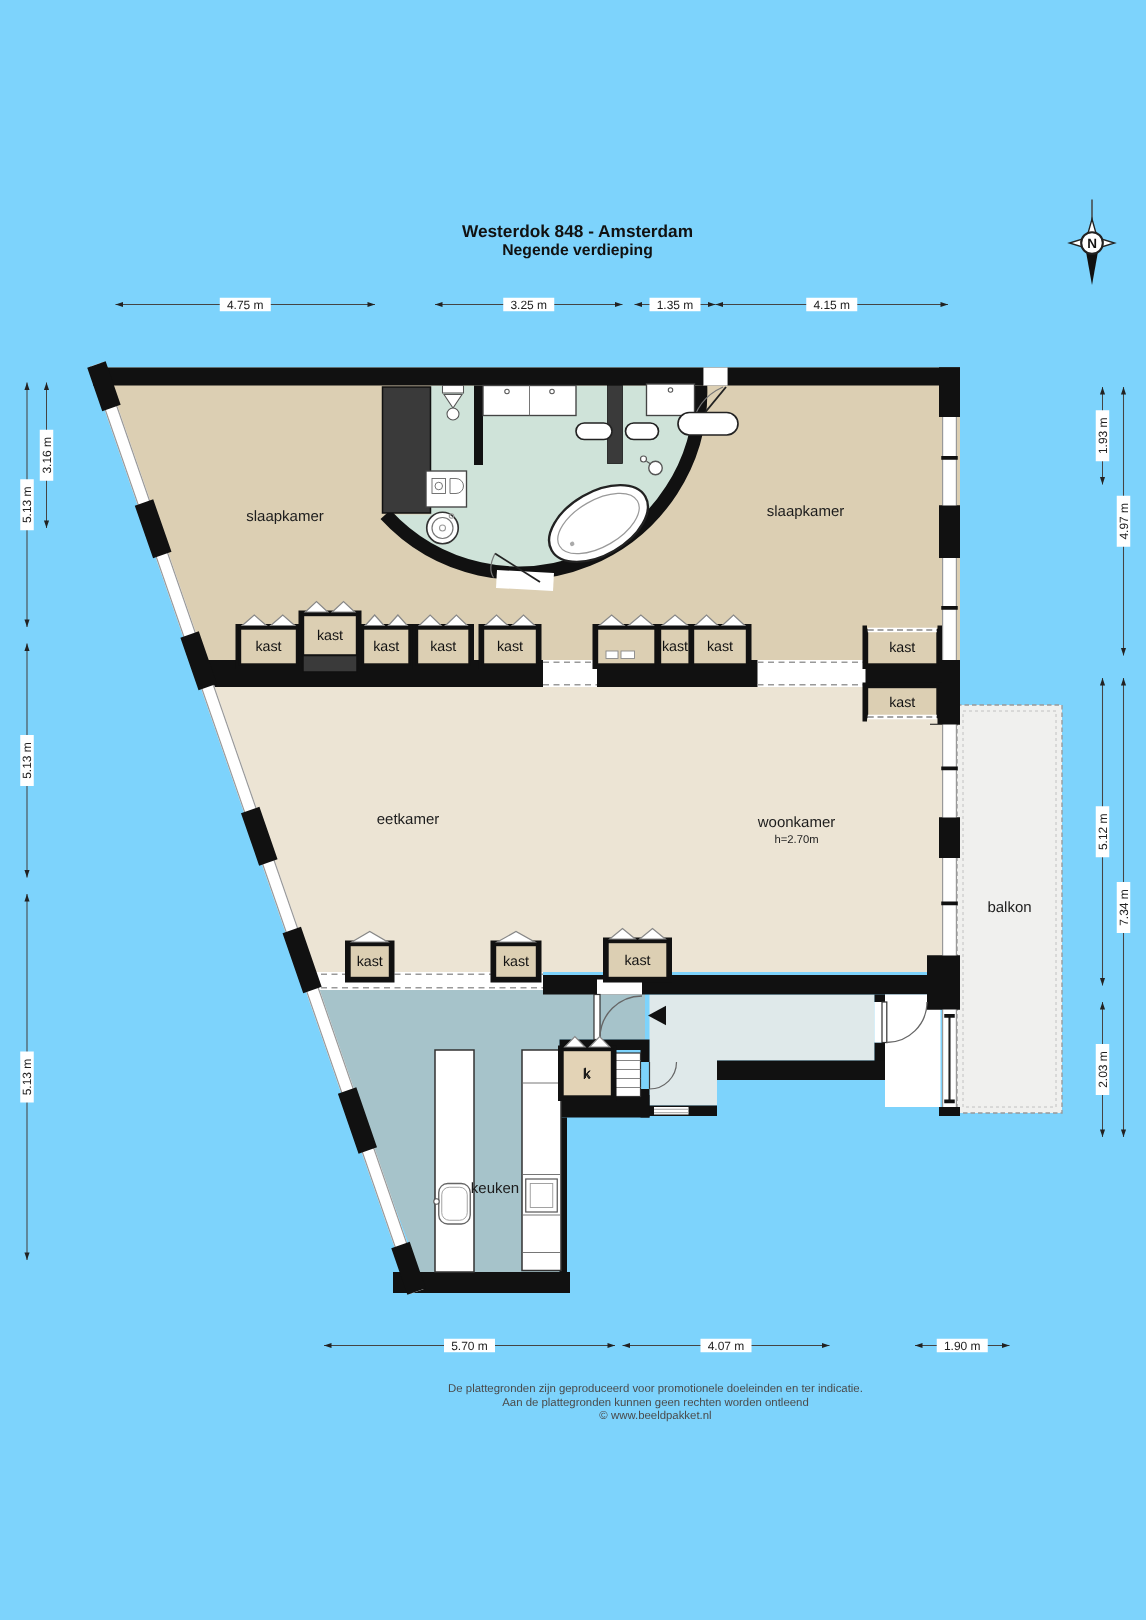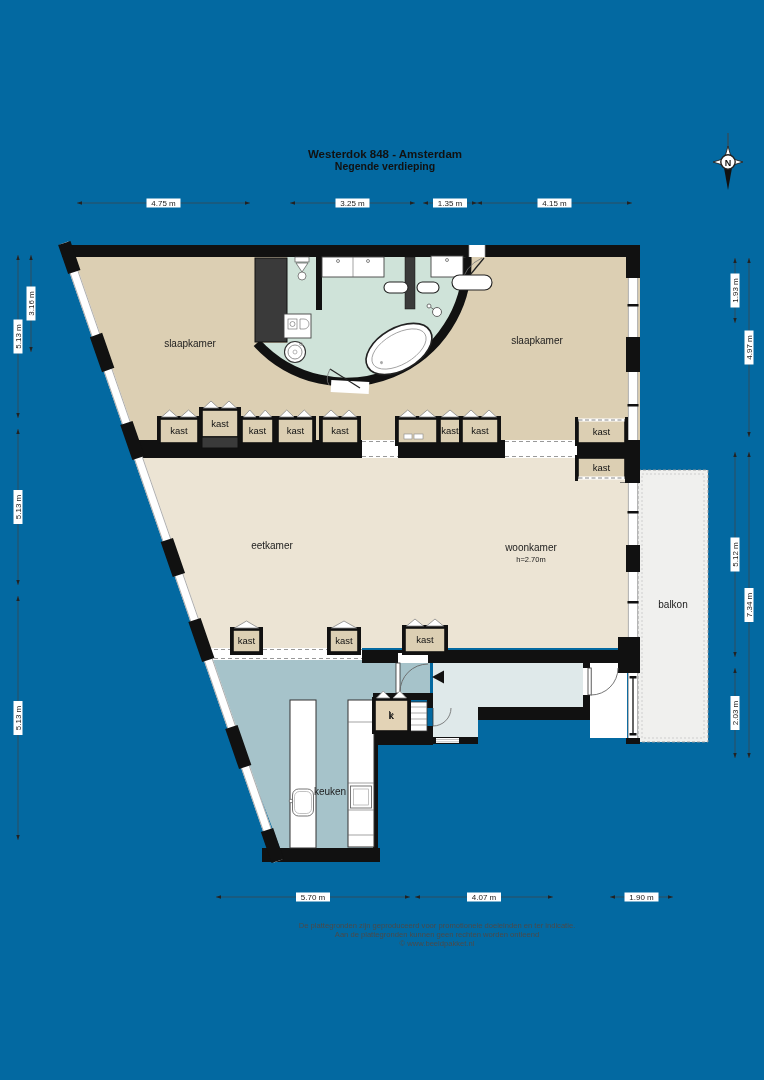--- a/index.html
+++ b/index.html
@@ -1,16 +1,16 @@
 <!DOCTYPE html>
 <html><head>
 <meta charset="utf-8">
 <style>
   html,body{margin:0;padding:0;background:#fff;}
-  .canvas{position:relative;width:764px;height:1080px;background:#0369a1;overflow:hidden;
+  .canvas{position:relative;width:764px;height:1080px;background:#7dd3fc;overflow:hidden;
           font-family:"Liberation Sans",sans-serif;}
   svg{position:absolute;left:0;top:0;}
   text{font-family:"Liberation Sans",sans-serif;}
   .title1{font-size:11.5px;font-weight:bold;fill:#111;text-anchor:middle;}
   .title2{font-size:10.5px;font-weight:bold;fill:#111;text-anchor:middle;}
   .room-label{font-size:10px;fill:#1c1c1c;text-anchor:middle;}
   .room-sub{font-size:7.5px;fill:#1c1c1c;text-anchor:middle;}
   .kast-label{font-size:9.5px;fill:#111;text-anchor:middle;}
   .dim-label{font-size:8px;fill:#222;text-anchor:middle;}
   .footer-line{font-size:7.6px;fill:#4a4a4a;text-anchor:middle;}

